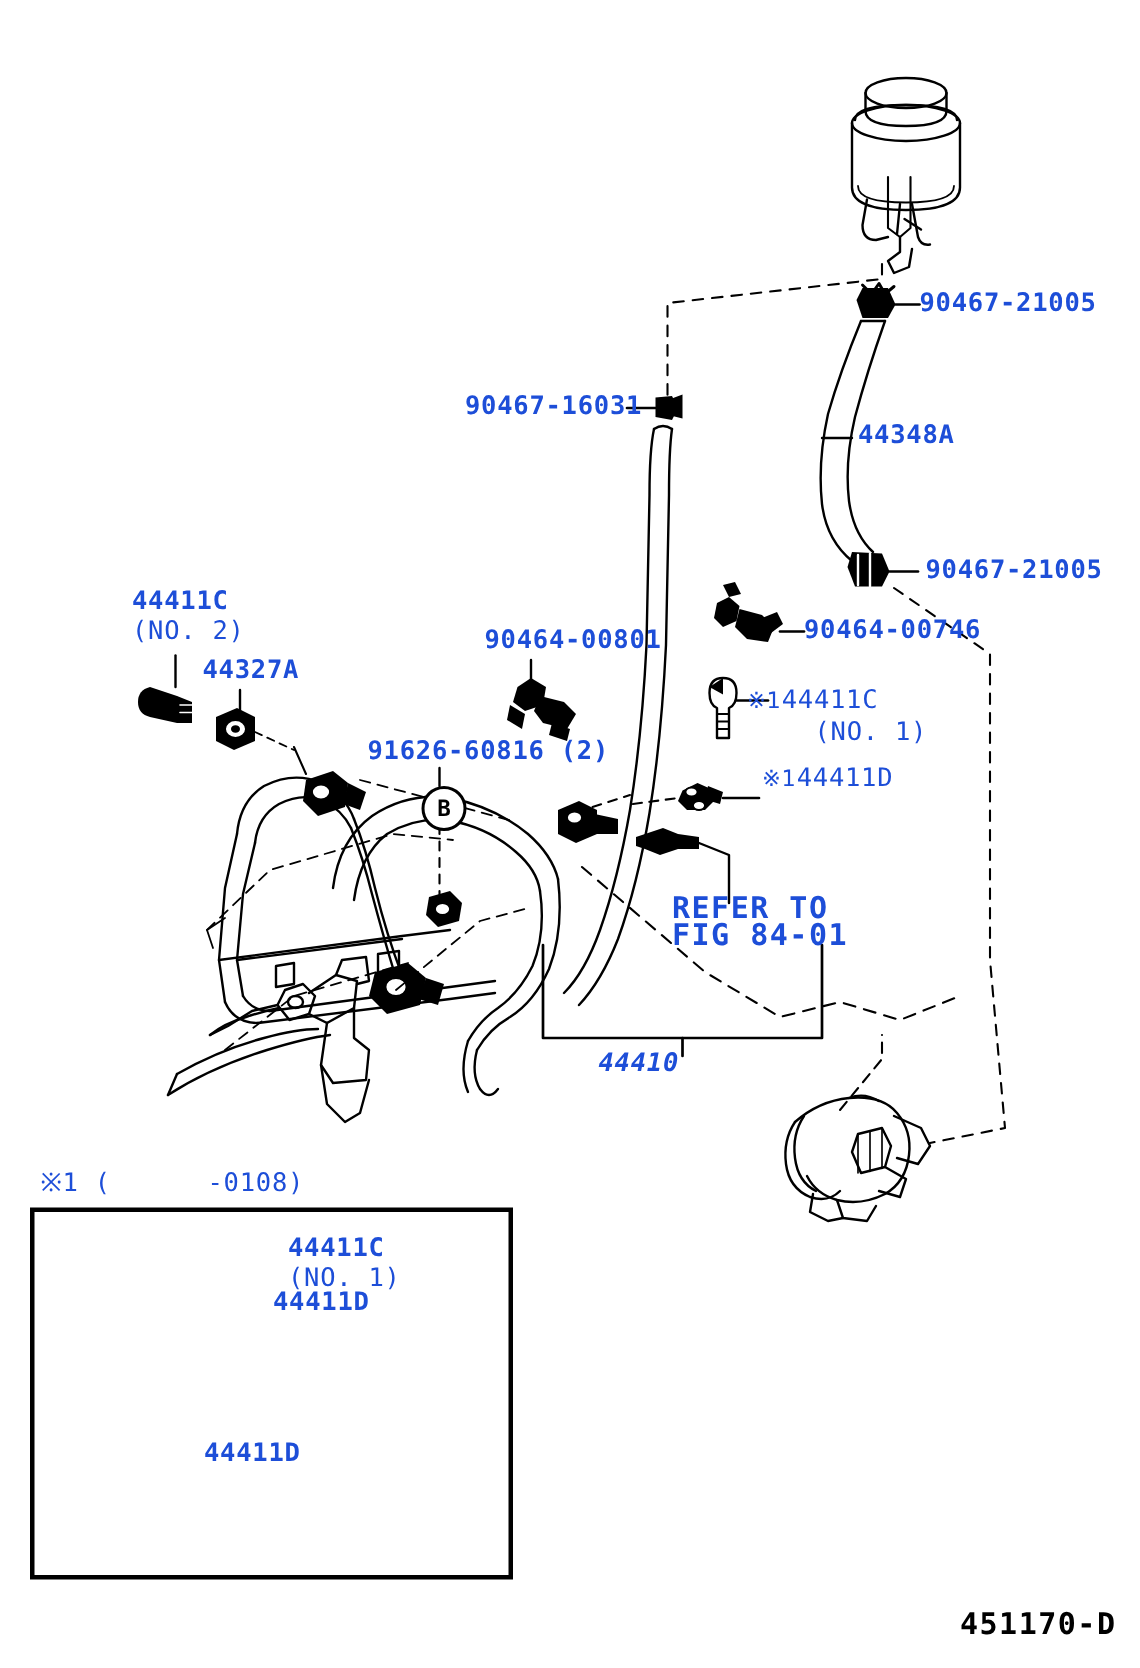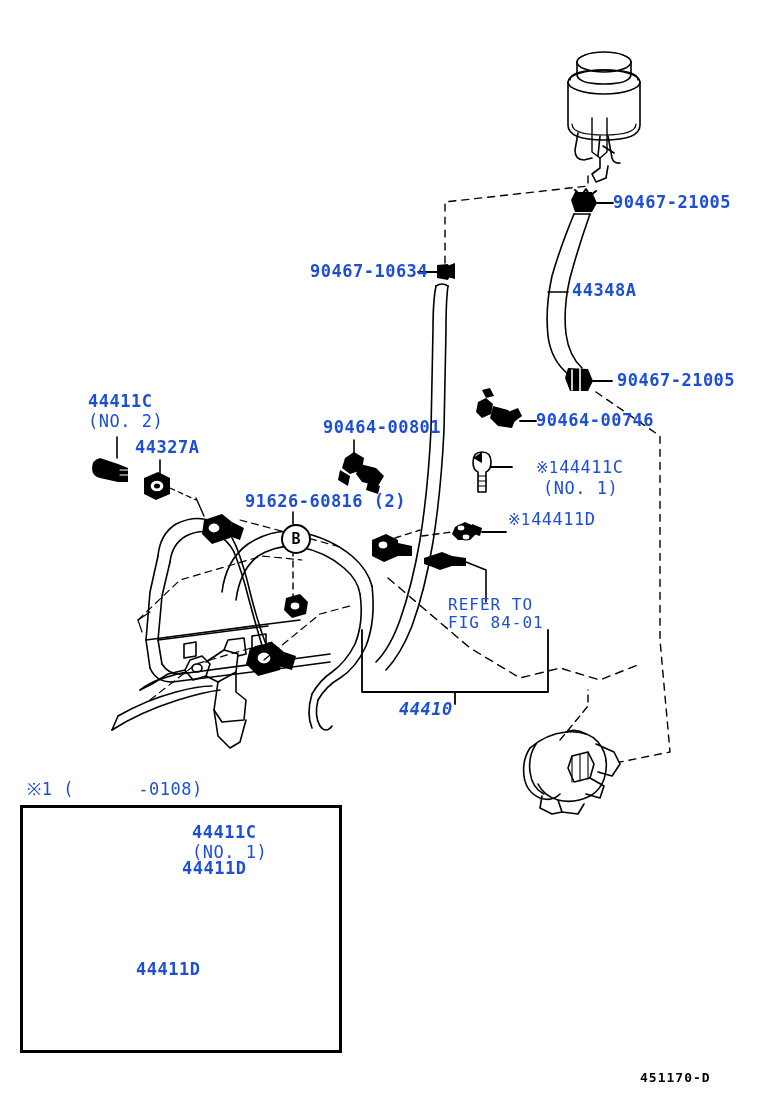--- a/index.html
+++ b/index.html
@@ -3,22 +3,22 @@
 <meta charset="utf-8">
 <style>
   html,body{margin:0;padding:0;background:#fff;}
   body{width:760px;height:1112px;position:relative;overflow:hidden;
        font-family:"DejaVu Sans Mono","Liberation Mono",monospace;color:#000;}
   #stage{position:absolute;inset:0;width:760px;height:1112px;}
   svg.art{position:absolute;left:0;top:0;width:760px;height:1112px;overflow:visible;}
   .lbl{position:absolute;font-family:"DejaVu Sans Mono","Liberation Mono",monospace;
        font-size:17px;letter-spacing:0.5px;white-space:pre;line-height:19px;color:#1d4ed8;}
   .lbl.b{font-weight:bold;}
-  .lbl.refer{font-size:16px;line-height:18px;letter-spacing:1px;}
-  .code{position:absolute;font-size:13px;letter-spacing:1px;font-weight:bold;}
+  .lbl.refer{font-size:20px;line-height:18px;letter-spacing:1px;font-weight:bold;}
+  .code{position:absolute;font-size:20px;letter-spacing:1px;font-weight:bold;}
   .bcirc{position:absolute;width:26px;height:26px;border:2px solid #000;border-radius:50%;
          display:flex;align-items:center;justify-content:center;font-size:15px;font-weight:bold;
          background:#fff;font-family:"DejaVu Sans Mono","Liberation Mono",monospace;}
   .inset{position:absolute;border:3px solid #000;background:#fff;box-sizing:border-box;}
   .star{font-family:"DejaVu Sans","Liberation Sans",sans-serif;font-size:15px;}
 </style>
 </head>
 <body>
 
 <div id="stage">
@@ -259,40 +259,40 @@
         <ellipse cx="157" cy="486" rx="7" ry="6" fill="#fff" stroke="#000" stroke-width="1.3"></ellipse>
         <ellipse cx="157" cy="486" rx="3" ry="2.5" fill="#000" stroke="none"></ellipse>
       </g>
       <path d="M170 488 L196 500" stroke-dasharray="5 4" stroke-width="1.2"></path>
 
     </g>
   </svg>
 
   <div class="lbl b" style="left:613px;top:193px;">90467-21005</div>
 
-  <div class="lbl b" style="left:310px;top:262px;">90467-10634</div>
+  <div class="lbl b" style="left:310px;top:262px;">90467-16031</div>
 
   <div class="lbl b" style="left:572px;top:281px;">44348A</div>
 
   <div class="lbl b" style="left:617px;top:371px;">90467-21005</div>
 
   <div class="lbl b" style="left:536px;top:411px;">90464-00746</div>
 
   <div class="lbl b" style="left:303px;top:418px;margin-left:20px;">90464-00801</div>
 
   <div class="lbl b" style="left:88px;top:392px;">44411C</div>
   <div class="lbl" style="left:88px;top:412px;">(NO. 2)</div>
 
   <div class="lbl b" style="left:135px;top:438px;">44327A</div>
 
   <div class="lbl b" style="left:245px;top:492px;">91626-60816 (2)</div>
 
   <div class="bcirc" style="left:281px;top:524px;">B</div>
 
-  <div class="lbl" style="left:536px;top:458px;"><span class="star">※1</span><span class="b">44411C</span></div>
+  <div class="lbl" style="left:498px;top:458px;"><span class="star">※1</span><span class="b">44411C</span></div>
   <div class="lbl" style="left:543px;top:479px;">(NO. 1)</div>
 
   <div class="lbl" style="left:508px;top:510px;text-align:center;"><span class="star">※1</span><span class="b">44411D</span></div>
 
   <div class="lbl refer" style="left:448px;top:596px;">REFER TO
 FIG 84-01</div>
 
   <div class="lbl b" style="left:399px;top:700px;font-style:italic;">44410</div>
 
   <div class="lbl" style="left:27px;top:780px;">※1 (      -0108)</div>

